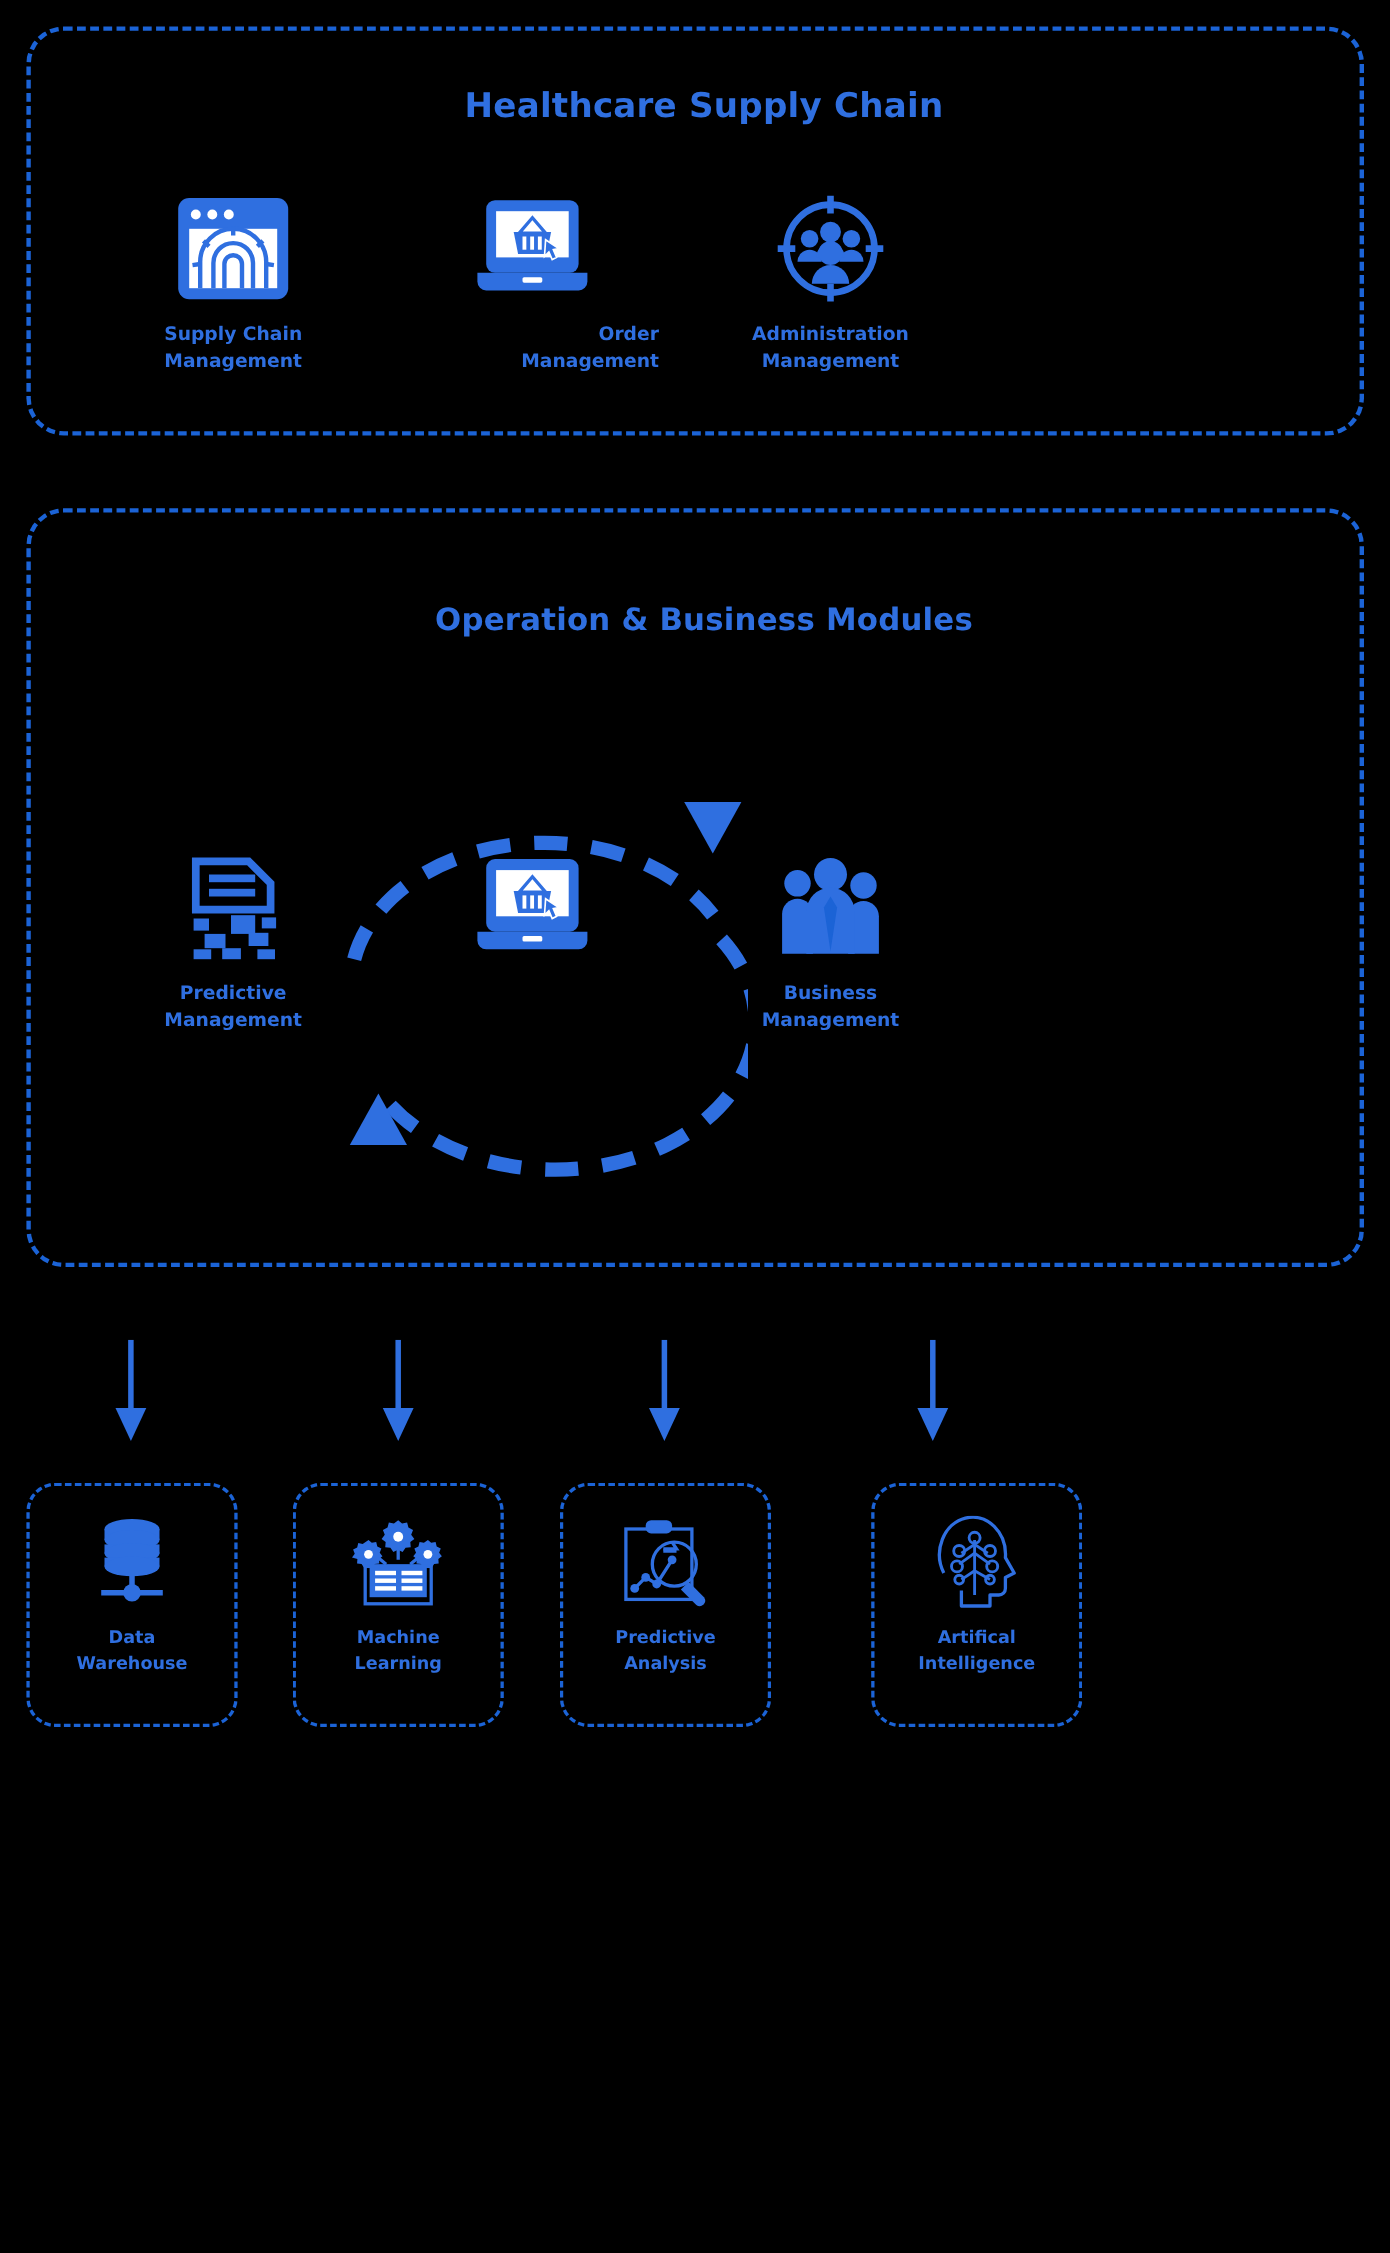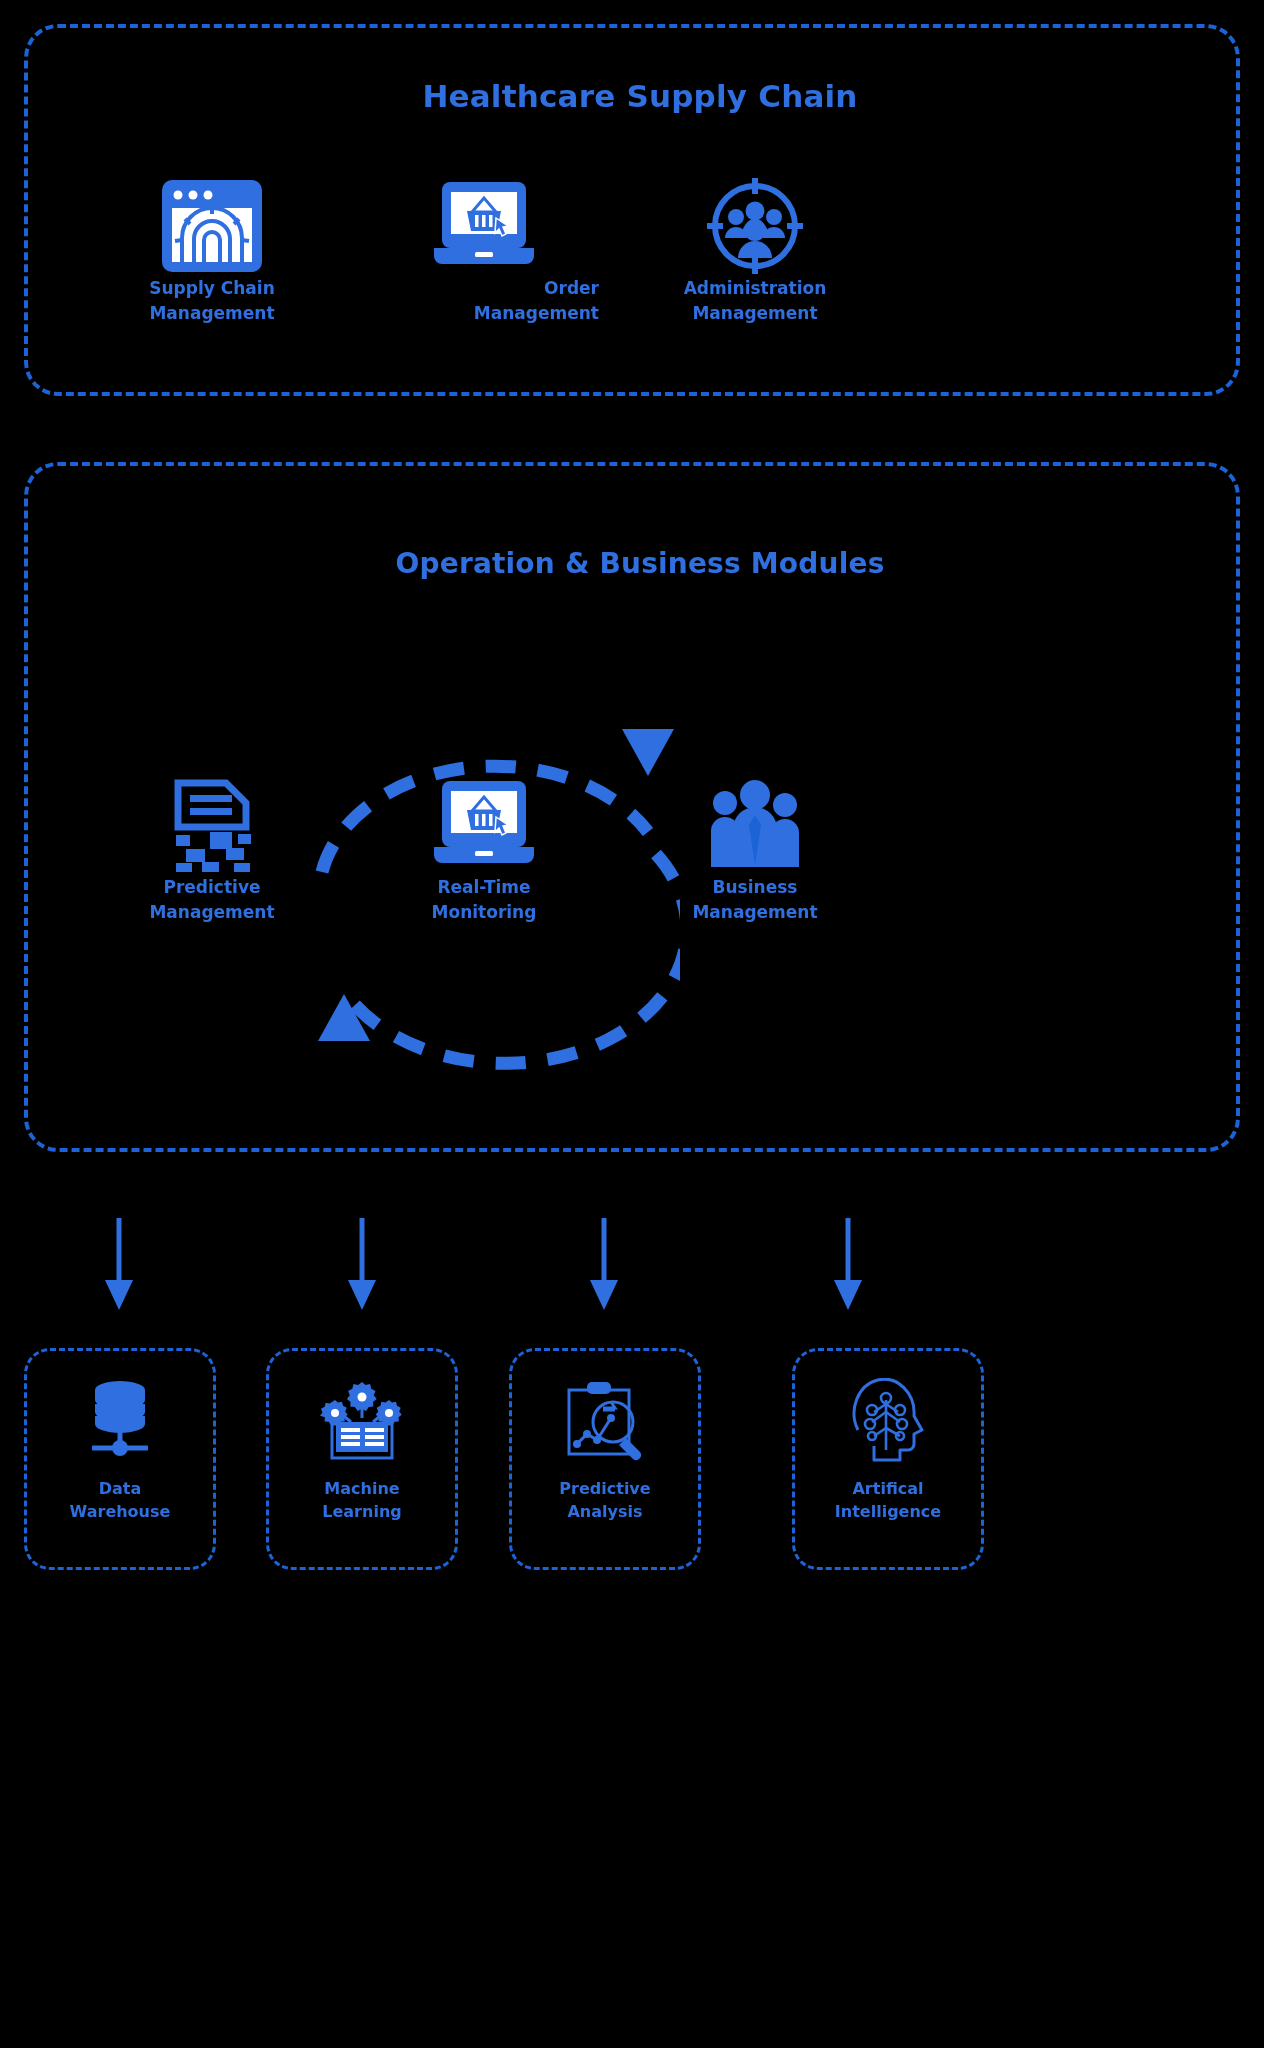--- a/index.html
+++ b/index.html
@@ -28,21 +28,21 @@
   #title-mid{top:547px;font-size:28px;}
 
   
   .item{
     position:absolute;width:230px;text-align:center;
   }
   .item .glyph{
     height:100px;display:flex;align-items:center;justify-content:center;
   }
   .item .caption{
-    color:#2f6fe0;font-weight:bold;font-size:17px;
+    margin-top:16px;color:#2f6fe0;font-weight:bold;font-size:17px;
     line-height:1.45;
   }
 
   
   #item-scm{left:97px;top:176px;}
   #item-order{left:369px;top:176px;text-align:right;}
   #item-admin{left:640px;top:176px;}
 
   
   #item-pred{left:97px;top:775px;}
@@ -210,24 +210,20 @@
         <g fill="#fff">
           <rect x="45" y="35" width="3.5" height="12"></rect>
           <rect x="52" y="35" width="3.5" height="12"></rect>
           <rect x="59" y="35" width="3.5" height="12"></rect>
         </g>
         <path d="M66 38 l12 8 -5 1 3 7 -4 2 -3 -7 -4 4 z" fill="#2f6fe0" stroke="#fff" stroke-width="1.5"></path>
         <path d="M4 68 h100 v8 a8 8 0 0 1 -8 8 H12 a8 8 0 0 1 -8 -8 z" fill="#2f6fe0"></path>
         <rect x="45" y="72" width="18" height="5" rx="1.5" fill="#fff"></rect>
       </svg>
     </div>
-    <div class="caption">
-      <span>Real-Time</span><br>
-      <span>Monitoring</span>
-    </div>
   </div>
 
   <div class="item" id="item-biz">
     <div class="glyph">
       <svg width="100" height="92" viewBox="0 0 100 92">
         <g fill="#2f6fe0">
           <circle cx="20" cy="24" r="12"></circle>
           <path d="M6 88 V52 a14 14 0 0 1 28 0 V88 z"></path>
           <circle cx="80" cy="26" r="12"></circle>
           <path d="M66 88 V54 a14 14 0 0 1 28 0 V88 z"></path>

